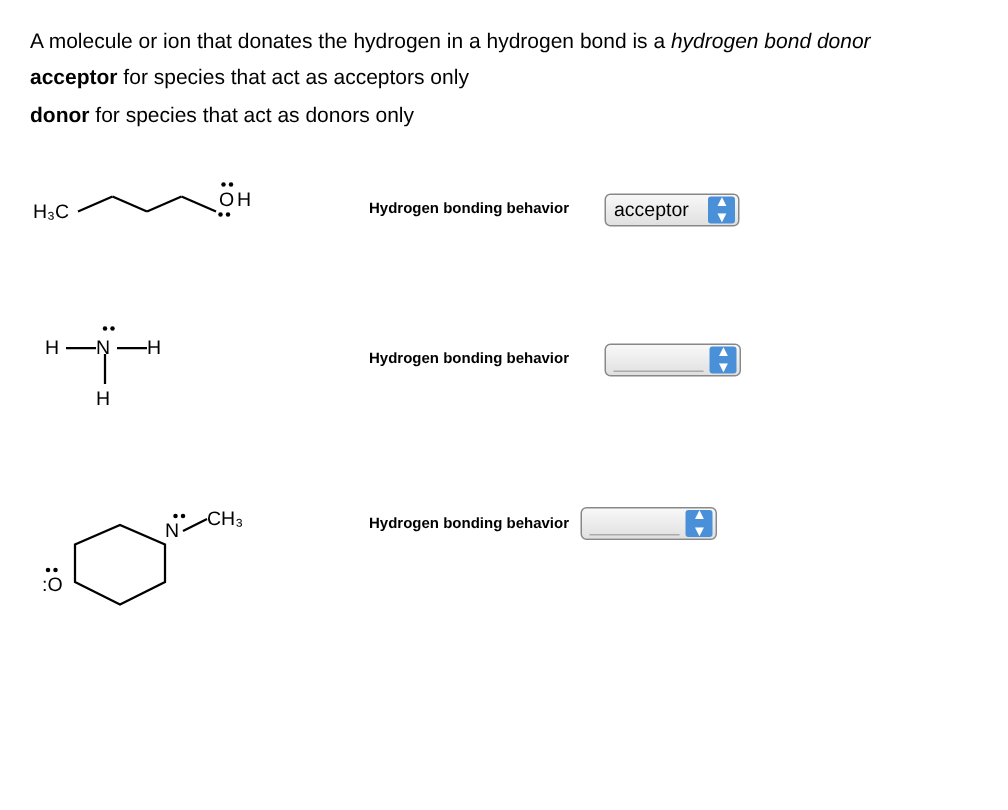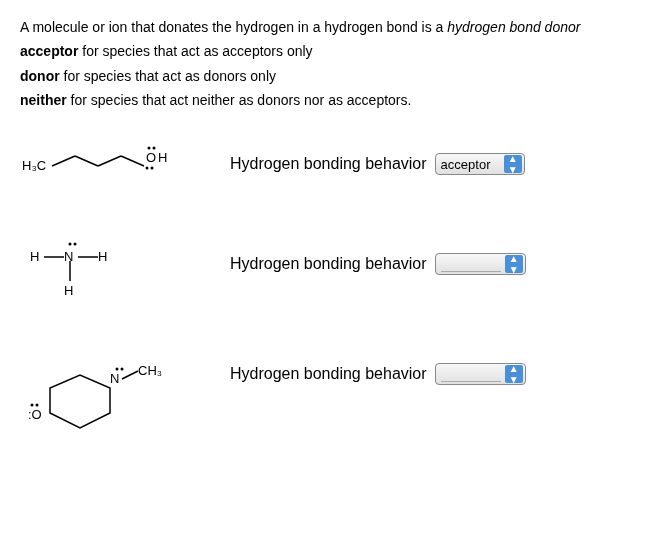--- a/index.html
+++ b/index.html
@@ -13,21 +13,22 @@
       padding: 16px 20px;
     }
     .intro-text {
       line-height: 1.6;
       margin-bottom: 16px;
     }
     .intro-text p { margin-bottom: 2px; }
     .hb-label {
       margin-left: 10px;
       white-space: nowrap;
-      font-size: 16px;
+      font-size: 10px;
+      font-weight: bold;
     }
     .select-wrapper {
       position: relative;
       display: inline-block;
     }
     .select-wrapper::after {
       content: '';
       position: absolute;
       right: 3px;
       top: 50%;
@@ -68,36 +69,36 @@
       border-bottom: 1px solid #aaa;
       min-width: 60px;
     }
 
     
     svg text { font-family: Arial, sans-serif; }
     .molecule-row {
       display: flex;
       align-items: center;
       margin-bottom: 22px;
+      gap: 16px;
     }
     .mol-svg-area {
       min-width: 200px;
     }
   </style>
 </head>
 <body>
 
 <div>
   <div class="intro-text">
     <p>
       <span>A molecule or ion that donates the hydrogen in a hydrogen bond is a </span><span><em>hydrogen bond donor</em></span>
     </p>
     <p><strong>acceptor</strong><span> for species that act as acceptors only</span></p>
     <p><strong>donor</strong><span> for species that act as donors only</span></p>
-    <p><strong>neither</strong><span> for species that act neither as donors nor as acceptors.</span></p>
   </div>
 </div>
 
 <div class="molecule-row">
   <div class="mol-svg-area">
     <svg width="195" height="70">
 
       <text x="2" y="42" font-size="13" font-family="Arial">H₃C</text>
 
       <line x1="32" y1="38" x2="55" y2="28" stroke="black" stroke-width="1.5"></line>

